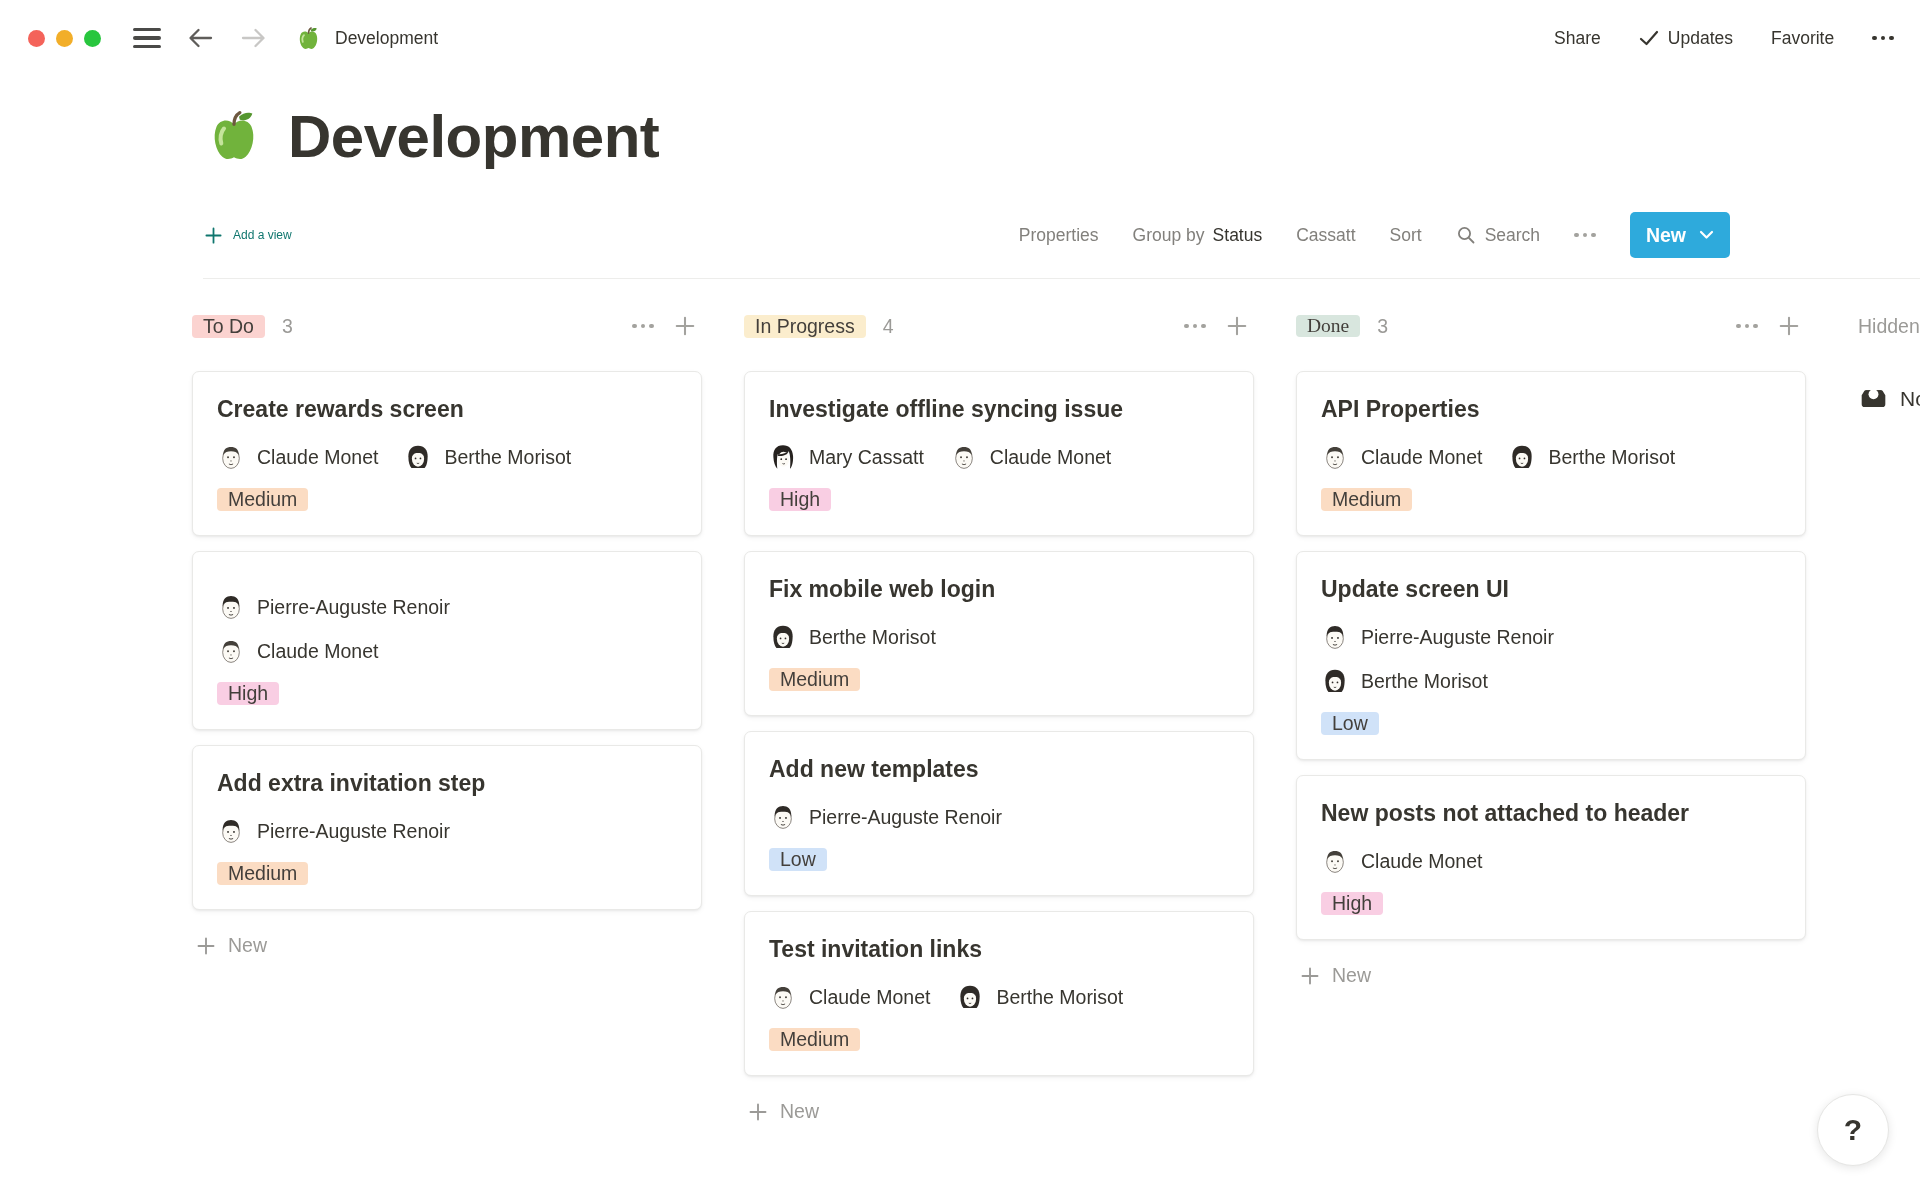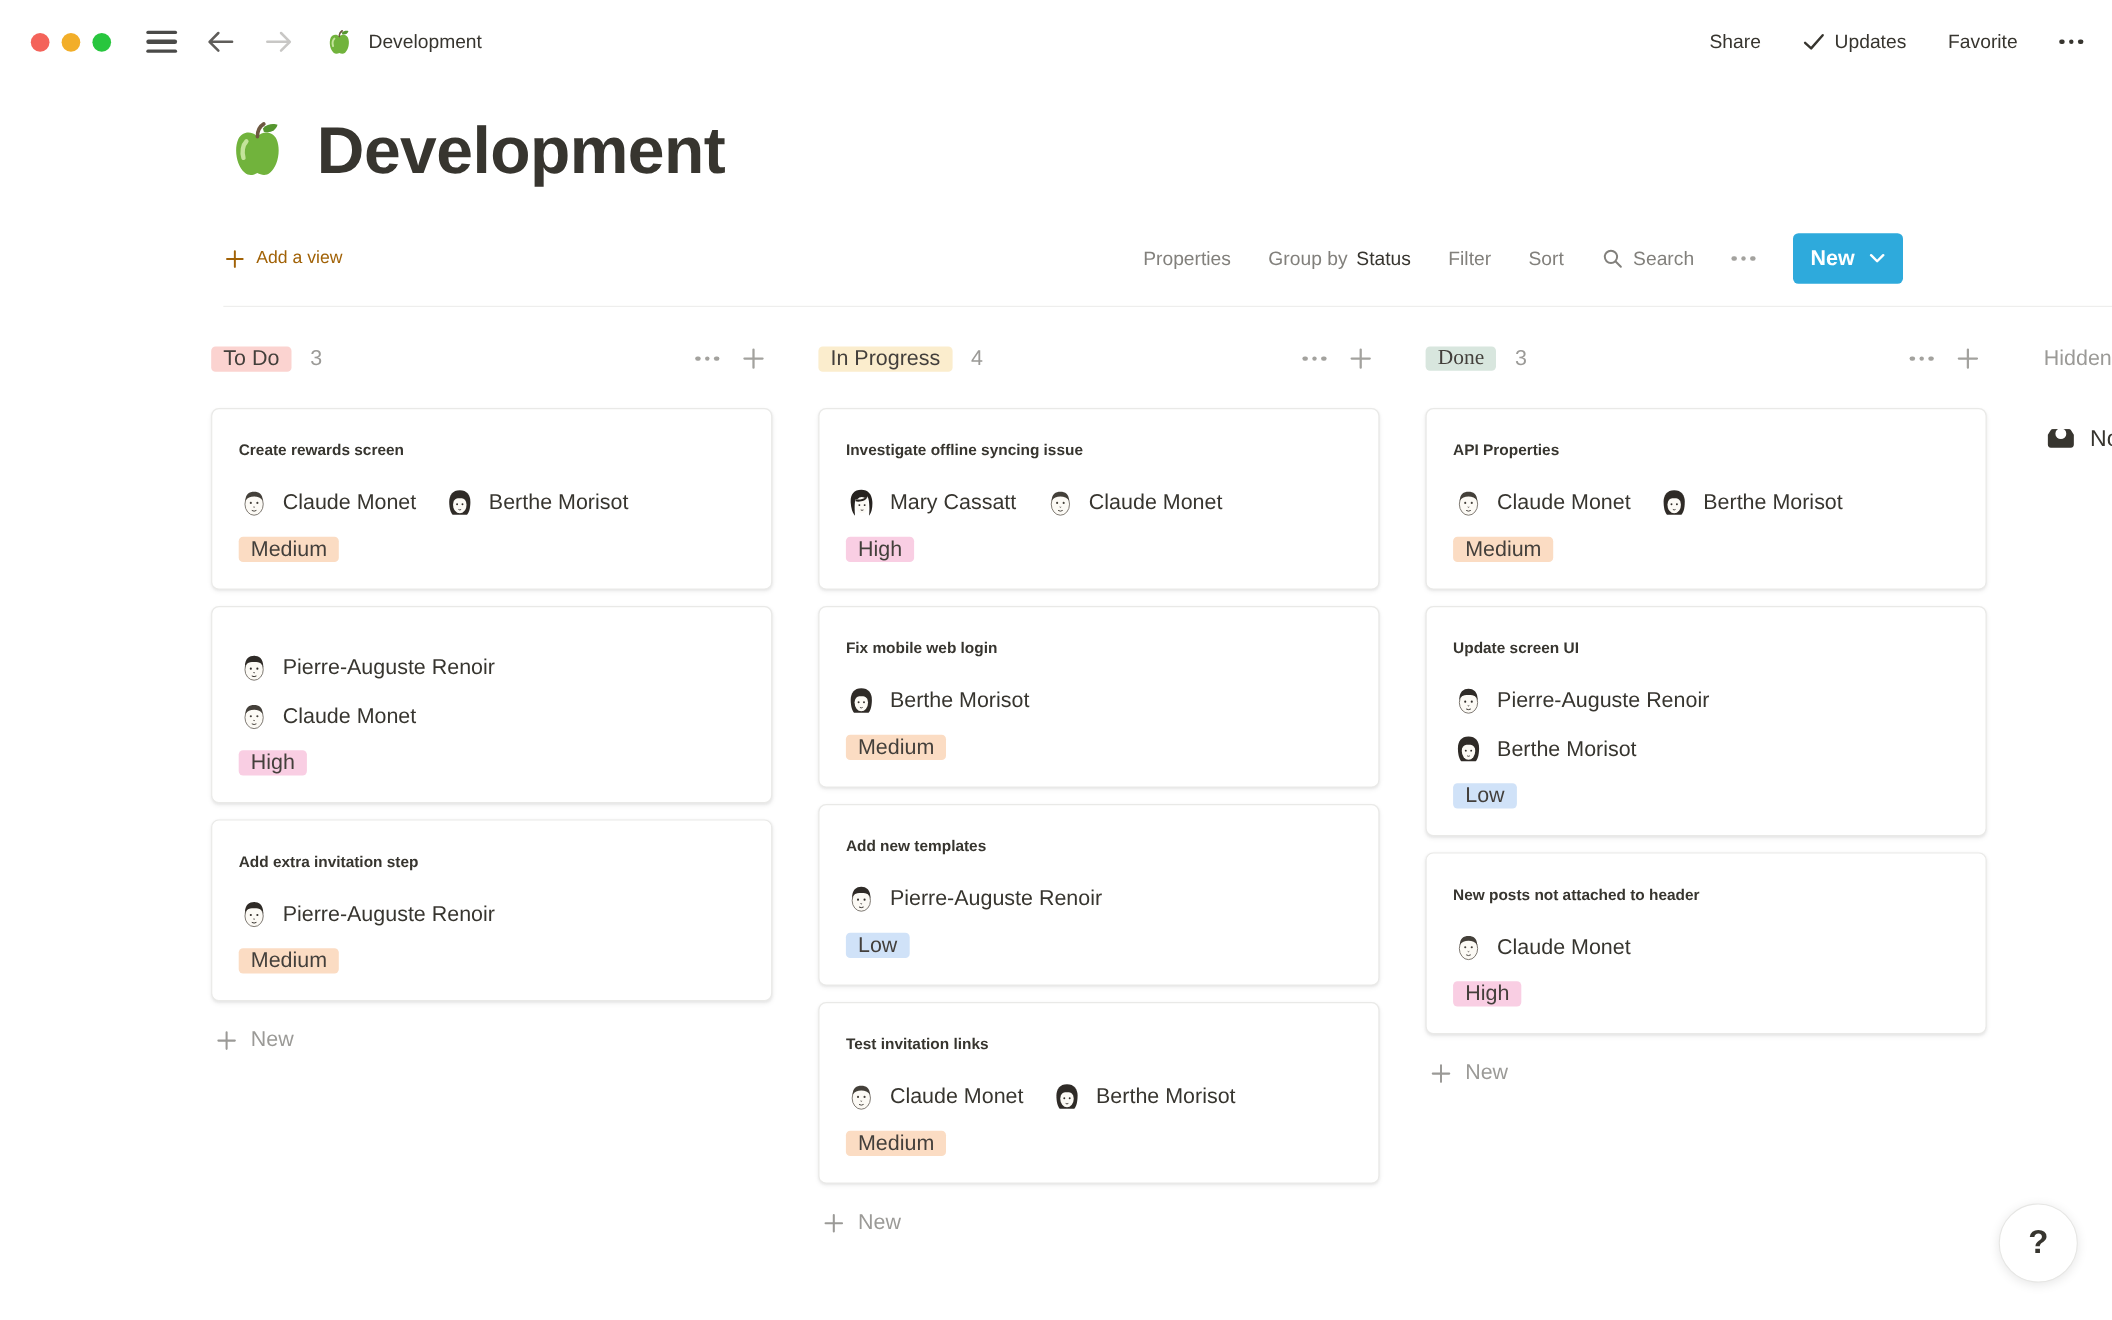--- a/index.html
+++ b/index.html
@@ -29,21 +29,21 @@
   .dots { display:flex; gap:4px; align-items:center; cursor:pointer; }
   .dots i { width:4.6px; height:4.6px; border-radius:50%; background:#37352F; }
   .dots.gray i { background:#A3A29E; }
 
   
   .page-header { display:flex; align-items:center; gap:24px; margin:22px 0 0 204px; height:96px; }
   .page-title { font-size:60px; font-weight:700; letter-spacing:-0.5px; color:#37352F; }
 
   
   .toolbar { display:flex; align-items:center; margin:28px 190px 0 204px; height:46px; }
-  .add-view { display:flex; align-items:center; gap:10px; font-size:16px; color:#a16207; cursor:pointer; }
+  .add-view { display:flex; align-items:center; gap:10px; font-size:12px; color:#0f766e; cursor:pointer; }
   .tools { margin-left:auto; display:flex; align-items:center; gap:34px; font-size:17.5px; color:#82807C; }
   .tools .item { cursor:pointer; }
   .groupby { display:flex; gap:8px; }
   .groupby .value { color:#37352F; }
   .search-item { display:flex; align-items:center; gap:9px;justify-content:center; }
   .new-btn { background:#2EAADC; color:#fff; border-radius:5px; height:46px; padding:0 16px;
              display:flex; align-items:center; gap:13px; font-size:19.5px; font-weight:700; cursor:pointer; }
   .divider { border-top:1px solid #EDEDEB; margin:20px 0 0 203px; }
 
   
@@ -57,21 +57,21 @@
   .p-high { background:#F9CEE3;text-align:center; }
   .p-medium { background:#FBDCC3; }
   .p-low { background:#D0E2F8; }
   .col-count { margin-left:17px; font-size:19.5px; color:#9B9A97; }
   .head-actions { margin-left:auto; display:flex; align-items:center; gap:20px; padding-right:6px; color:#A3A29E; }
   .plus-icon { color:#A3A29E; cursor:pointer; }
   .cards { margin-top:26px; display:flex; flex-direction:column; gap:15px; }
   .card { background:#fff; border:1px solid #E9E9E7; border-radius:7px;
           box-shadow:0 1px 2px rgba(15,15,15,0.05), 0 2px 5px rgba(15,15,15,0.05);
           padding:22px 24px 24px; cursor:pointer; }
-  .card-title { font-size:14px; line-height:30px; font-weight:600; color:#37352F; }
+  .card-title { font-size:23px; line-height:30px; font-weight:600; color:#37352F; }
   .people { margin-top:18px; display:flex; }
   .people.inline { flex-direction:row; flex-wrap:wrap; column-gap:26px; row-gap:12px; align-items:center; }
   .people.stacked { flex-direction:column; gap:14px; align-items:flex-start; }
   .person { display:flex; align-items:center; gap:12px; font-size:19.5px; color:#37352F; height:30px; }
   .avatar { width:28px; height:28px; }
   .prio-row { margin-top:16px; }
   .new-row { margin-top:24px; display:flex; align-items:center; gap:12px;
              font-size:19.5px; color:#9B9A97; padding-left:4px; cursor:pointer; }
 
   
@@ -192,21 +192,21 @@
         <use href="#plus-sym"></use>
       </svg>
     <span>Add a view</span>
   </div>
   <div class="tools">
     <span class="item">Properties</span>
     <span class="item groupby">
       <span>Group by</span>
       <span class="value">Status</span>
     </span>
-    <span class="item">Filter</span>
+    <span class="item">Cassatt</span>
     <span class="item">Sort</span>
     <span class="item search-item">
       <svg width="20" height="20" viewBox="0 0 20 20">
         <circle cx="8.5" cy="8.5" r="5.6" stroke="#82807C" stroke-width="1.8" fill="none"></circle>
         <path d="M13 13 L17.5 17.5" stroke="#82807C" stroke-width="1.8" stroke-linecap="round"></path>
       </svg>
       <span>Search</span>
     </span>
     <div class="dots gray">
         <i></i>

